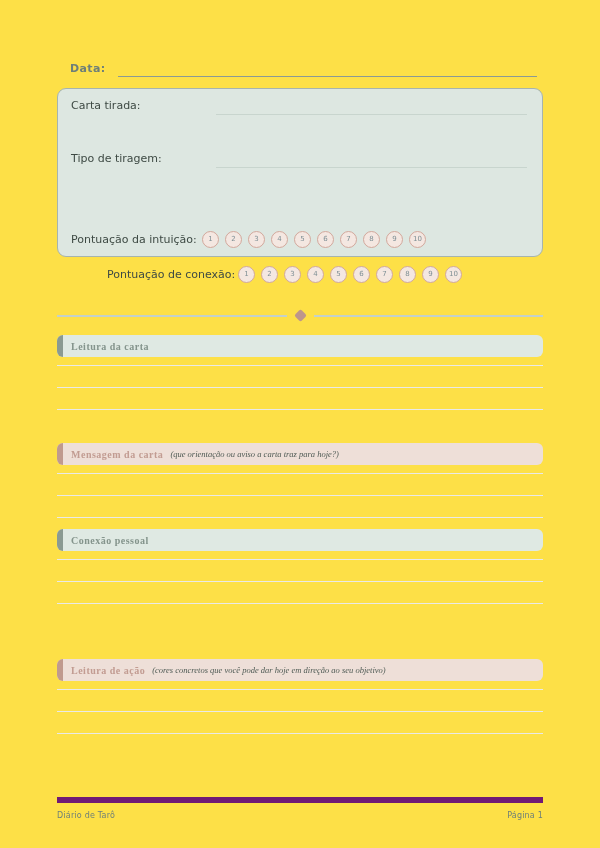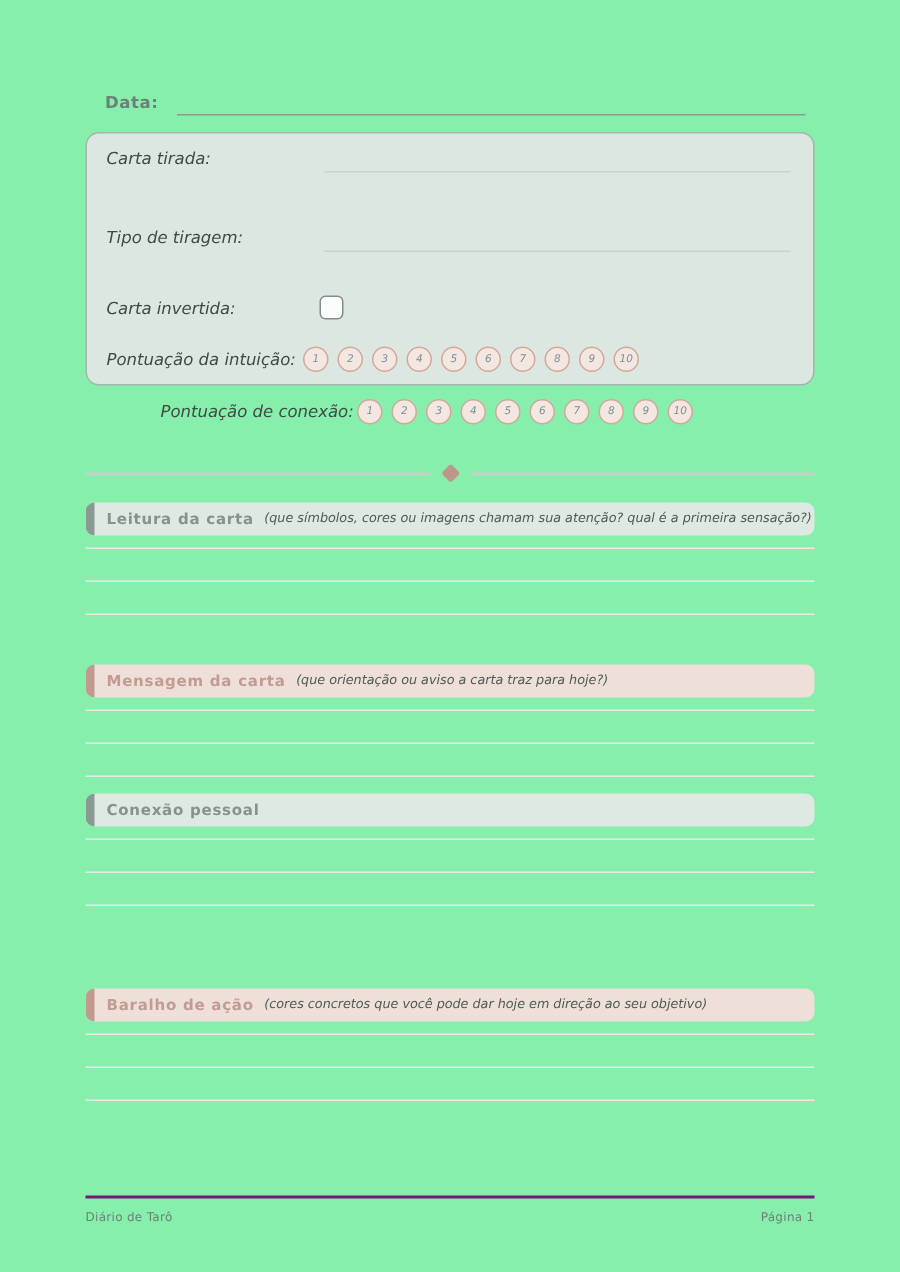--- a/index.html
+++ b/index.html
@@ -1,29 +1,29 @@
 <!DOCTYPE html>
 <html style="--sage-bg: #dfe9e3; --sage-accent: #8a9a92; --sage-title: #84948c; --rose-bg: #eedfd8; --rose-accent: #c09a8e; --rose-title: #c29c92; --box-bg: #dde7e1; --box-border: #a6b4ae; --circle-bg: #f4e7e1; --circle-border: #d2a89c; --diamond: #bd968c; --ink: #3e4a44; --muted: #6e7f78;"><head>
 <meta charset="utf-8">
 <style>
   html, body { margin:0; padding:0; background:#ffffff; }
   .page {
-    position:relative; width:600px; height:848px; background:#86efac;
+    position:relative; width:600px; height:848px; background:#fde047;
     font-family:"DejaVu Sans", "Liberation Sans", sans-serif; overflow:hidden;
   }
 
   
   .date-row { position:absolute; left:70px; right:63px; top:61px; display:flex; align-items:flex-end; }
   .date-label { font-size:11px; font-weight:bold; color:var(--muted); letter-spacing:0.4px; line-height:16px; }
   .date-line { flex:1; margin-left:12px; border-bottom:1px solid #8b9a94; height:15px; }
 
   
   .info-box {
     position:absolute; left:57px; top:88px; width:486px; height:169px; box-sizing:border-box;
-    background:var(--box-bg); border:1px solid var(--box-border); border-radius:9px;font-style:italic;
+    background:var(--box-bg); border:1px solid var(--box-border); border-radius:9px;
   }
   .field-row { position:absolute; left:13px; right:13px; height:20px; }
   .field-label { position:absolute; left:0; top:0; font-size:11px; color:var(--ink); line-height:14px; }
   .fill-line { position:absolute; left:145px; right:2px; top:15px; height:0; border-bottom:1px solid #c8d5ce; }
   .checkbox {
     position:absolute; left:142px; top:-2px; width:14px; height:14px;
     background:#fbfdfc; border:1.5px solid #7f8f88; border-radius:4px;
   }
   .scale { position:absolute; left:131px; top:-2px; display:flex; gap:6px; }
   .circle {
@@ -31,40 +31,40 @@
     background:var(--circle-bg); border:1px solid var(--circle-border);
     color:#7e8f95; font-size:7px; line-height:15px; text-align:center;
   }
 
   
   .divider { position:absolute; left:57px; width:486px; top:309px; height:13px; display:flex; align-items:center; }
   .divider .dline { flex:1; height:2px; background:#c3d1ca; }
   .diamond { width:9px; height:9px; margin:0 9px; background:var(--diamond); border-radius:2px; transform:rotate(45deg); flex:none; }
 
   
-  .section { position:absolute; left:57px; width:486px; height:78px; }
+  .section { position:absolute; left:57px; width:486px; height:78px;font-family:Liberation Serif, serif; }
   .sec-head {
     position:absolute; left:0; right:0; top:0; height:22px; border-radius:6px;
     display:flex; align-items:center; overflow:hidden;
   }
   .accent { width:6px; align-self:stretch; flex:none; }
   .sec-title { margin-left:8px; font-size:10px; font-weight:bold; letter-spacing:0.5px; white-space:nowrap; }
   .sec-hint { margin-left:7px; font-size:8.5px; font-style:italic; color:#4e5a54; white-space:nowrap; }
   .theme-sage .sec-head { background:var(--sage-bg); }
   .theme-sage .accent { background:var(--sage-accent); }
   .theme-sage .sec-title { color:var(--sage-title); }
   .theme-rose .sec-head { background:var(--rose-bg); }
   .theme-rose .accent { background:var(--rose-accent); }
   .theme-rose .sec-title { color:var(--rose-title); }
   .ruled-line { position:absolute; left:0; right:0; height:0; border-bottom:1px solid #e9e9e9; }
 
   
   .footer {
     position:absolute; left:57px; width:486px; top:797px; box-sizing:border-box;
-    border-top:2px solid #701a75; padding-top:8px;
+    border-top:6px solid #701a75; padding-top:8px;
     display:flex; justify-content:space-between;
     font-size:8px; color:var(--muted); letter-spacing:0.2px;
   }
 </style>
 </head>
 <body>
 
 <div class="page">
 
   <div class="date-row">
@@ -73,24 +73,20 @@
   </div>
 
   <div class="info-box" id="info-box">
       <span class="field-row" style="top: 10px;">
         <span class="field-label">Carta tirada:</span>
         <span class="fill-line"></span>
       </span>
       <span class="field-row" style="top: 43px; margin-top: 20px;">
         <span class="field-label">Tipo de tiragem:</span>
         <span class="fill-line"></span>
-      </span>
-      <span class="field-row" style="top: 110px;">
-        <span class="field-label">Carta invertida:</span>
-        <span class="checkbox"></span>
       </span>
       <span class="field-row" style="top: 144px;">
         <span class="field-label">Pontuação da intuição:</span>
         <span class="scale">
           <span class="circle">1</span>
           <span class="circle">2</span>
           <span class="circle">3</span>
           <span class="circle">4</span>
           <span class="circle">5</span>
           <span class="circle">6</span>
@@ -121,21 +117,20 @@
     <span class="dline"></span>
     <span class="diamond"></span>
     <span class="dline"></span>
   </div>
 
   <div id="sections">
       <div class="section theme-sage" style="top: 335px;">
         <div class="sec-head">
           <span class="accent"></span>
           <span class="sec-title">Leitura da carta</span>
-          <span class="sec-hint">(que símbolos, cores ou imagens chamam sua atenção? qual é a primeira sensação?)</span>
         </div>
         <div class="ruled-line" style="top: 30px;"></div>
         <div class="ruled-line" style="top: 52px;"></div>
         <div class="ruled-line" style="top: 74px;"></div>
       </div>
       <div class="section theme-rose" style="top: 443px;">
         <div class="sec-head">
           <span class="accent"></span>
           <span class="sec-title">Mensagem da carta</span>
           <span class="sec-hint">(que orientação ou aviso a carta traz para hoje?)</span>
@@ -149,21 +144,21 @@
           <span class="accent"></span>
           <span class="sec-title">Conexão pessoal</span>
         </div>
         <div class="ruled-line" style="top: 30px;"></div>
         <div class="ruled-line" style="top: 52px;"></div>
         <div class="ruled-line" style="top: 74px;"></div>
       </div>
       <div class="section theme-rose" style="top: 659px;">
         <div class="sec-head">
           <span class="accent"></span>
-          <span class="sec-title">Baralho de ação</span>
+          <span class="sec-title">Leitura de ação</span>
           <span class="sec-hint">(cores concretos que você pode dar hoje em direção ao seu objetivo)</span>
         </div>
         <div class="ruled-line" style="top: 30px;"></div>
         <div class="ruled-line" style="top: 52px;"></div>
         <div class="ruled-line" style="top: 74px;"></div>
       </div>
     </div>
 
   <div class="footer">
     <span>Diário de Tarô</span>

